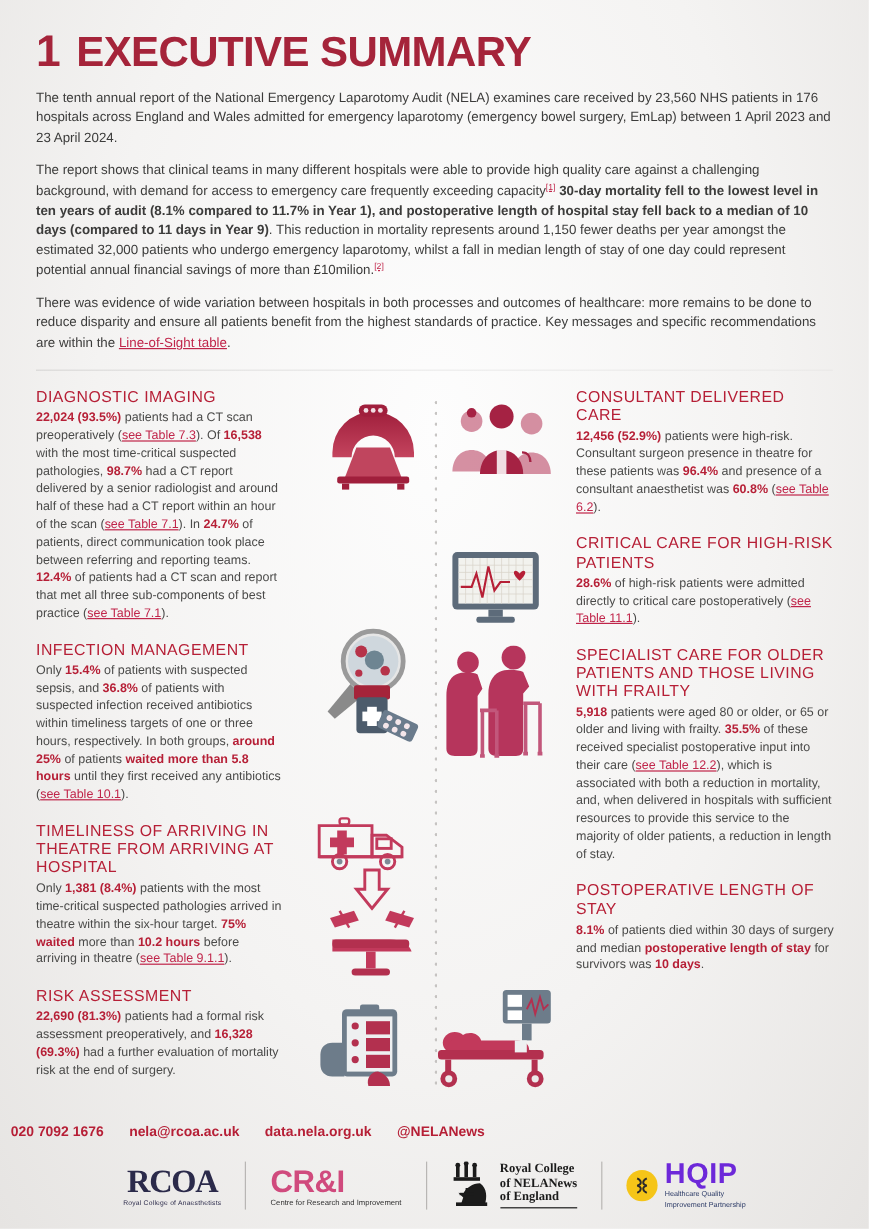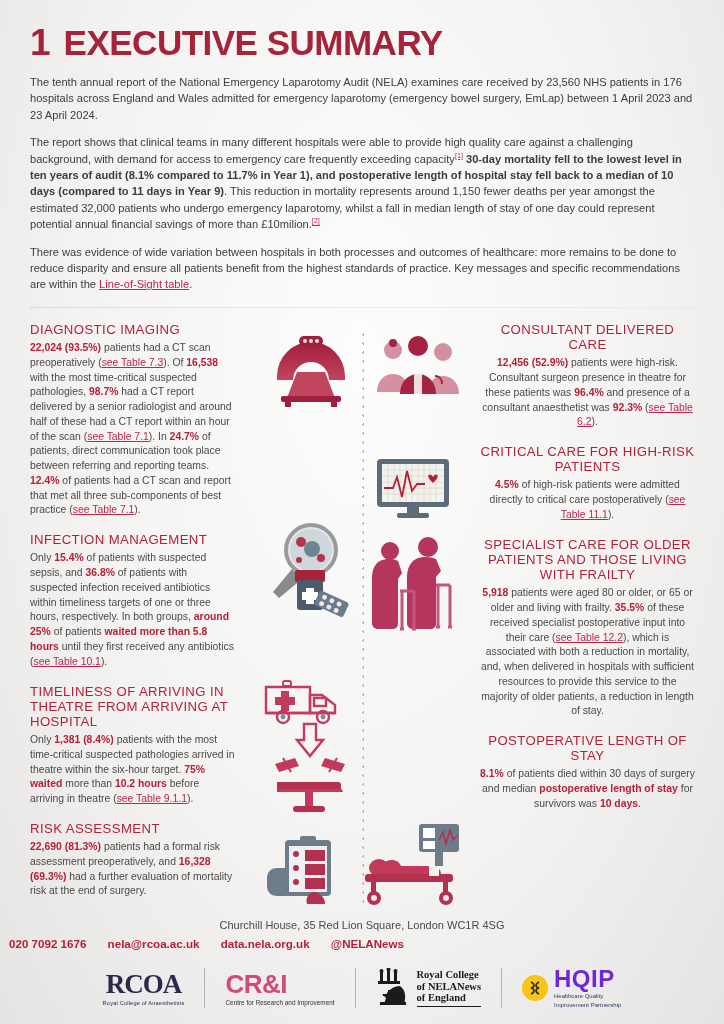--- a/index.html
+++ b/index.html
@@ -25,21 +25,21 @@
   b.bold{font-weight:bold;color:#3c3c3b;}
   .fn{color:#c0254a;font-size:7.2px;vertical-align:super;text-decoration:underline;letter-spacing:0;}
   .link{color:#c0254a;text-decoration:underline;}
 
   
   .divider{height:1px;background:linear-gradient(to right,rgba(0,0,0,0.10),rgba(0,0,0,0.03));margin:14px 0 0 0;}
 
   
   .cols{position:relative;margin-top:14px;height:605px;}
   .col-left{position:absolute;left:0;top:0;width:205px;}
-  .col-right{position:absolute;left:450px;top:0;width:215px;text-align:center;}
+  .col-right{position:absolute;left:450px;top:0;width:215px;}
   .col-icons{position:absolute;left:215px;top:0;width:235px;height:600px;}
 
   .sec{margin-bottom:14px;}
   .sec h3{
     margin:0 0 4px 0;font-size:13.2px;font-weight:normal;color:#b61f36;
     letter-spacing:0.4px;line-height:1.15;text-transform:uppercase;
   }
   .sec p{margin:0;font-size:10.4px;line-height:1.42;color:#4a4a49;}
   .hl{color:#b61f36;font-weight:bold;}
 
@@ -105,25 +105,25 @@
           <p><span>Only </span><span class="hl">1,381 (8.4%)</span><span> patients with the most time-critical suspected pathologies arrived in theatre within the six-hour target. </span><span class="hl">75% waited</span><span> more than </span><span class="hl">10.2 hours</span><span> before arriving in theatre (</span><a href="#" class="link">see Table 9.1.1</a><span>).</span></p>
         </div>
         <div class="sec">
           <h3>RISK ASSESSMENT</h3>
           <p><span class="hl">22,690 (81.3%)</span><span> patients had a formal risk assessment preoperatively, and </span><span class="hl">16,328 (69.3%)</span><span> had a further evaluation of mortality risk at the end of surgery.</span></p>
         </div>
       </div>
     <div class="col-right" id="col-right">
         <div class="sec">
           <h3>CONSULTANT DELIVERED CARE</h3>
-          <p><span class="hl">12,456 (52.9%)</span><span> patients were high-risk. Consultant surgeon presence in theatre for these patients was </span><span class="hl">96.4%</span><span> and presence of a consultant anaesthetist was </span><span class="hl">92.3%</span><span> (</span><a href="#" class="link">see Table 6.2</a><span>).</span></p>
+          <p><span class="hl">12,456 (52.9%)</span><span> patients were high-risk. Consultant surgeon presence in theatre for these patients was </span><span class="hl">96.4%</span><span> and presence of a consultant anaesthetist was </span><span class="hl">60.8%</span><span> (</span><a href="#" class="link">see Table 6.2</a><span>).</span></p>
         </div>
         <div class="sec">
           <h3>CRITICAL CARE FOR HIGH-RISK PATIENTS</h3>
-          <p><span class="hl">4.5%</span><span> of high-risk patients were admitted directly to critical care postoperatively (</span><a href="#" class="link">see Table 11.1</a><span>).</span></p>
+          <p><span class="hl">28.6%</span><span> of high-risk patients were admitted directly to critical care postoperatively (</span><a href="#" class="link">see Table 11.1</a><span>).</span></p>
         </div>
         <div class="sec">
           <h3>SPECIALIST CARE FOR OLDER PATIENTS AND THOSE LIVING WITH FRAILTY</h3>
           <p><span class="hl">5,918</span><span> patients were aged 80 or older, or 65 or older and living with frailty. </span><span class="hl">35.5%</span><span> of these received specialist postoperative input into their care (</span><a href="#" class="link">see Table 12.2</a><span>), which is associated with both a reduction in mortality, and, when delivered in hospitals with sufficient resources to provide this service to the majority of older patients, a reduction in length of stay.</span></p>
         </div>
         <div class="sec">
           <h3>POSTOPERATIVE LENGTH OF STAY</h3>
           <p><span class="hl">8.1%</span><span> of patients died within 30 days of surgery and median </span><span class="hl">postoperative length of stay</span><span> for survivors was </span><span class="hl">10 days</span><span>.</span></p>
         </div>
       </div>
@@ -302,21 +302,20 @@
           <circle cx="17" cy="76" r="7" fill="#b3304f"></circle>
             <circle cx="17" cy="76" r="3" fill="#eceaea"></circle>
           <circle cx="89" cy="76" r="7" fill="#b3304f"></circle>
             <circle cx="89" cy="76" r="3" fill="#eceaea"></circle>
         </svg>
       </div>
     </div>
   </div>
 
   <div class="footer">
-    <div class="addr">Churchill House, 35 Red Lion Square, London WC1R 4SG</div>
     <div class="contacts">
       <span>020 7092 1676</span>
       <span>nela@rcoa.ac.uk</span>
       <span>data.nela.org.uk</span>
       <span>@NELANews</span>
     </div>
     <div class="logos">
       <div class="logo-cell">
         <div style="text-align:center">
           <div class="rcoa-mark">RCOA</div>

